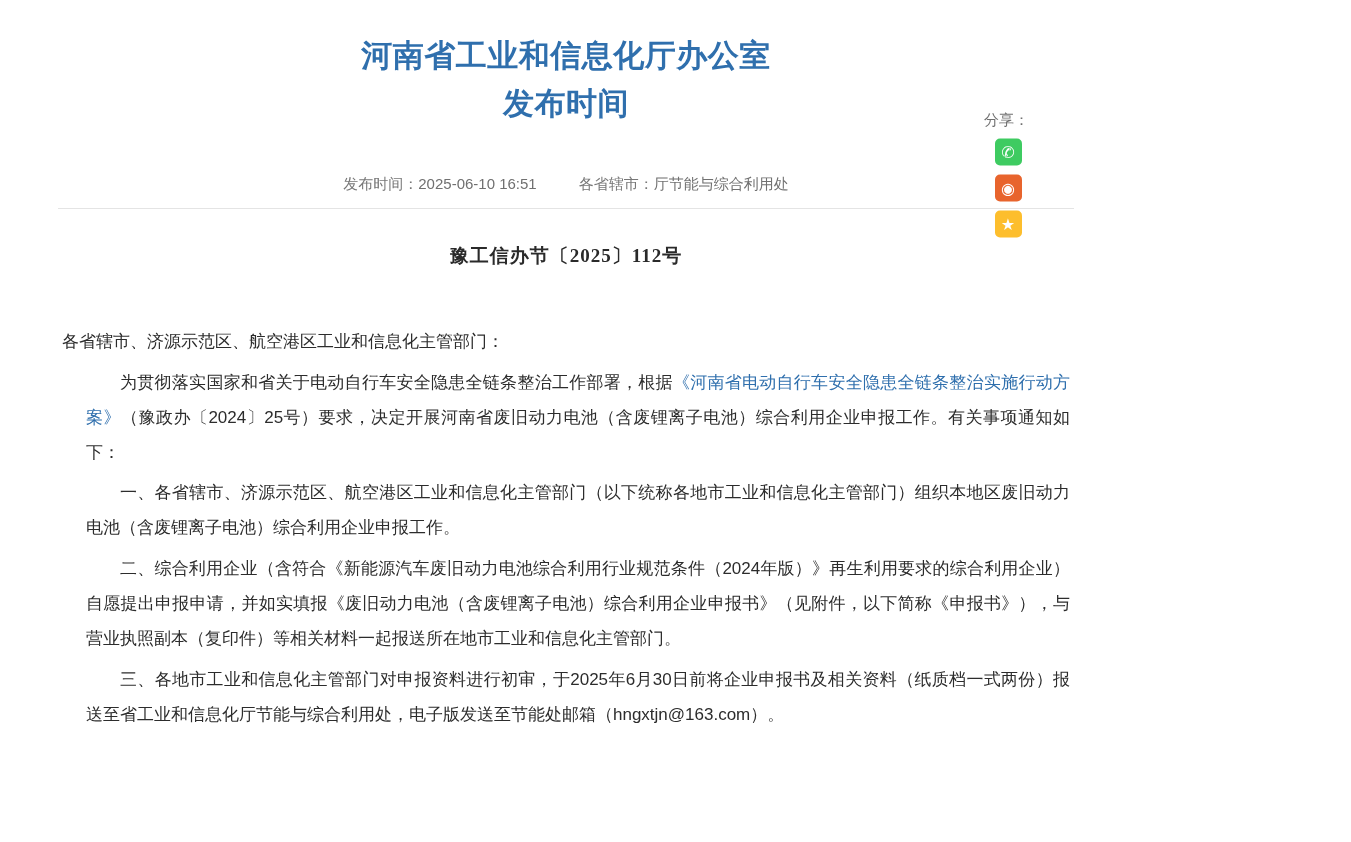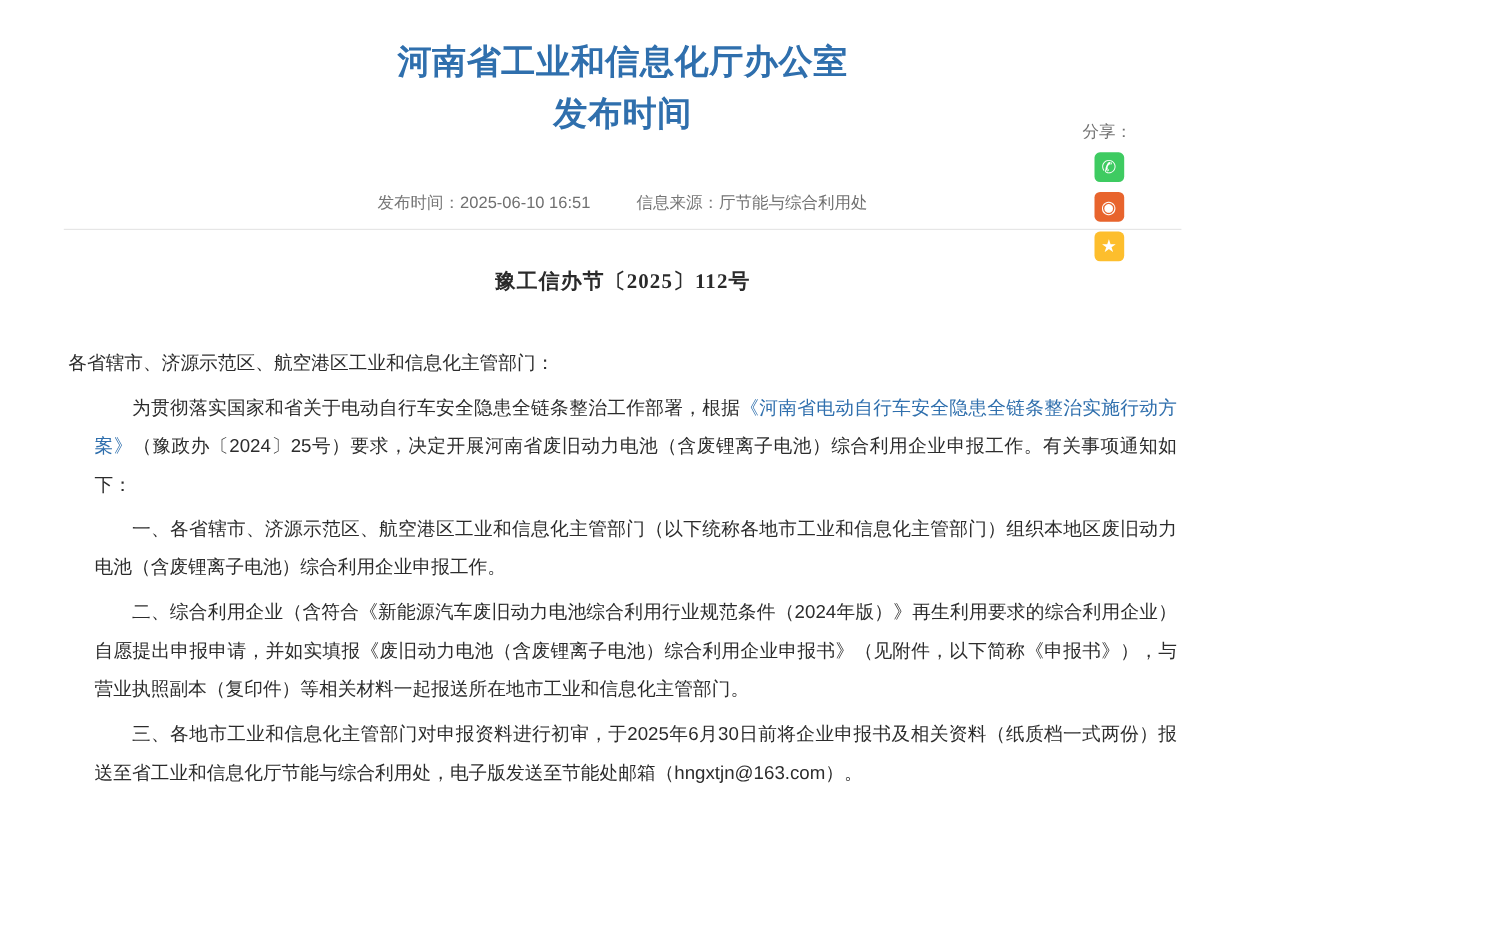--- a/index.html
+++ b/index.html
@@ -92,21 +92,21 @@
     padding: 0 62px;
     margin-top: 34px;
   }
   .doc-number {
     text-align: center;
     font-family: "Liberation Serif", serif;
     font-weight: bold;
     font-size: 19px;
     color: #2a2a2a;
     letter-spacing: 1px;
-    margin-bottom: 44px;
+    margin-bottom: 56px;
   }
   .para {
     font-size: 17px;
     line-height: 2.05;
     color: #2c2c2c;
     text-align: justify;
     margin: 0 0 6px 0;
   }
   .para.indent {
     text-indent: 2em;
@@ -128,21 +128,21 @@
       <div>发布时间</div>
     </div>
   </div>
 
   <div class="meta-row">
     <div class="meta-center">
       <div class="meta-item">
         <span class="meta-label">发布时间：</span><span>2025-06-10 16:51</span>
       </div>
       <div class="meta-item">
-        <span class="meta-label">信息来源：</span><span>厅节能与综合利用处</span>
+        <span class="meta-label">各省辖市：</span><span>厅节能与综合利用处</span>
       </div>
     </div>
     <div class="share-block">
       <span class="share-label">分享：</span>
       <span class="share-icon share-wechat">✆</span>
       <span class="share-icon share-weibo">◉</span>
       <span class="share-icon share-qzone">★</span>
     </div>
   </div>
 

